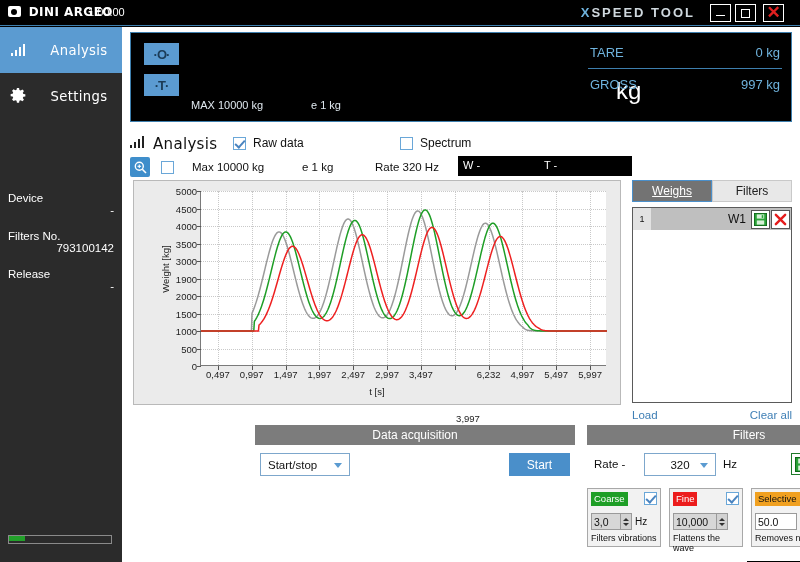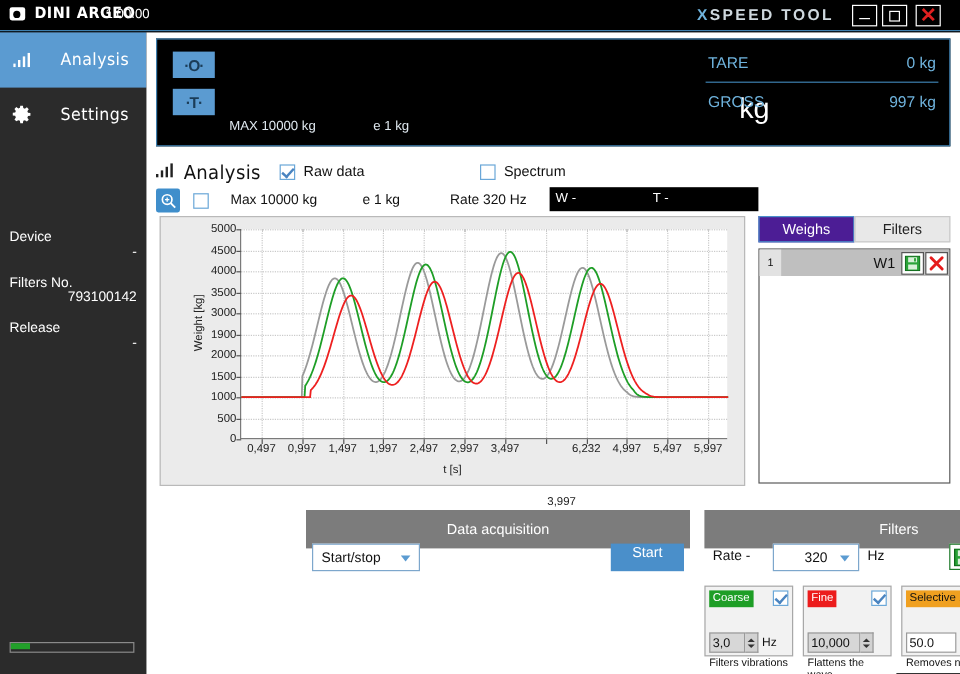--- a/index.html
+++ b/index.html
@@ -152,54 +152,54 @@
   }
   #xlabel { position:absolute; left:0; right:0; top:205px; text-align:center; font-size:9.5px; color:#222; }
 
   
   #rp { position:absolute; left:510px; top:153px; width:160px; }
   #rp-tabs { display:flex; height:22px; }
   .rp-tab {
     flex:1; display:flex; align-items:center; justify-content:center;
     font-size:12px; border:1px solid #c9c9c9;
   }
-  .rp-tab.active { background:#4c1d95; color:#fff; border-color:#4a8fca; }
+  .rp-tab.active { background:#737373; color:#fff; border-color:#4a8fca;text-decoration:underline; }
   .rp-tab.idle { background:#e8e8e8; color:#222; }
   #rp-list {
     margin-top:5px; height:196px; border:1px solid #5a5a5a; background:#fff;
     position:relative;
   }
   #lrow { display:flex; align-items:center; height:22px; background:#bfbfbf; }
   #lrow-n { width:18px; text-align:center; font-size:9px; color:#111; background:#e2e2e2; height:22px; line-height:22px;}
   #lrow-name { flex:1; text-align:right; padding-right:5px; font-size:12px; color:#111; }
   .mini-btn {
     width:19px; height:19px; border:1px solid #555; background:#fff;
     display:flex; align-items:center; justify-content:center; margin-right:1px;
   }
   #rp-links { display:flex; justify-content:space-between; margin-top:6px; }
   .rp-link { font-size:11.5px; color:#3f7fb5; }
 
   
   .panel-head {
-    height:32px; background:#7c7c7c; color:#fff; font-size:12px;
+    height:20px; background:#7c7c7c; color:#fff; font-size:12px;
     display:flex; align-items:center; justify-content:center;
   }
   #panel-daq { position:absolute; left:133px; top:398px; width:320px; }
   #panel-flt { position:absolute; left:465px; top:398px; width:324px; }
 
   #daq-body { position:absolute; left:0; top:28px; width:320px; height:30px; }
   #daq-select {
     position:absolute; left:5px; top:0; width:90px; height:23px; border:1px solid #7da7cc;
     background:#fff; font-size:11.5px; color:#111; display:flex; align-items:center; padding-left:7px;
   }
   #daq-caret { position:absolute; right:7px; top:9px; width:0;height:0;
     border-left:4px solid transparent;border-right:4px solid transparent;border-top:5px solid #5b9bd1;}
   #daq-start {
     position:absolute; left:254px; top:0; width:61px; height:23px; background:#4a8fca;
-    color:#fff; font-size:12px; display:flex; justify-content:center;
+    color:#fff; font-size:12px; display:flex; align-items:center; justify-content:center;
   }
 
   #flt-body { position:absolute; left:0; top:28px; width:324px; }
   #flt-ratelabel { position:absolute; left:7px; top:5px; font-size:11.5px; color:#111; }
   #flt-select {
     position:absolute; left:57px; top:0; width:72px; height:23px; border:1px solid #7da7cc;
     background:#fff; font-size:11.5px; color:#111; display:flex; align-items:center; justify-content:center;
   }
   #flt-caret { position:absolute; right:7px; top:9px; width:0;height:0;
     border-left:4px solid transparent;border-right:4px solid transparent;border-top:5px solid #5b9bd1;}
@@ -210,21 +210,21 @@
   }
 
   
   #cards { position:absolute; left:465px; top:461px; display:flex; gap:8px; }
   .card { width:74px; height:59px; border:1px solid #a8a8a8; background:#f2f2f2; position:relative; padding:3px; }
   .card-top { display:flex; align-items:flex-start; justify-content:space-between; }
   .card-tag { font-size:9.5px; color:#fff; padding:1px 3px; line-height:12px; }
   .card-tag.coarse { background:#1e9e26; }
   .card-tag.fine { background:#ec1c1c; }
   .card-tag.sel { background:#f0a020; color:#111; }
-  .card-mid { display:flex; align-items:center; margin-top:21px; }
+  .card-mid { display:flex; align-items:center; margin-top:7px; }
   .card-input {
     height:17px; border:1px solid #9a9a9a; background:#d7d7d7; font-size:10.5px;
     color:#111; display:flex; align-items:center; padding-left:2px;
   }
   .card-input.white { background:#fff; }
   .spin { width:11px; height:17px; border:1px solid #9a9a9a; border-left:none; background:#d2d2d2;
           display:flex; flex-direction:column; align-items:center; justify-content:center; }
   .spin i { display:block; width:0;height:0; border-left:3px solid transparent;border-right:3px solid transparent; }
   .spin .up { border-bottom:3px solid #333; margin-bottom:2px; }
   .spin .dn { border-top:3px solid #333; }
@@ -475,20 +475,24 @@
               <rect x="8.3" y="2.3" width="1.7" height="3" fill="#2aa338"></rect>
             </svg>
         </span>
         <span class="mini-btn">
           <svg width="13" height="13" viewBox="0 0 14 14">
               <path d="M2 2 L12 12 M12 2 L2 12" stroke="#e51b1b" stroke-width="2.6" stroke-linecap="round"></path>
             </svg>
         </span>
       </div>
     </div>
+    <div id="rp-links">
+      <span class="rp-link">Load</span>
+      <span class="rp-link">Clear all</span>
+    </div>
   </div>
 
   <div id="panel-daq">
     <div class="panel-head">Data acquisition</div>
     <div id="daq-body">
       <div id="daq-select">
         <span>Start/stop</span>
         <span id="daq-caret"></span>
       </div>
       <div id="daq-start">

